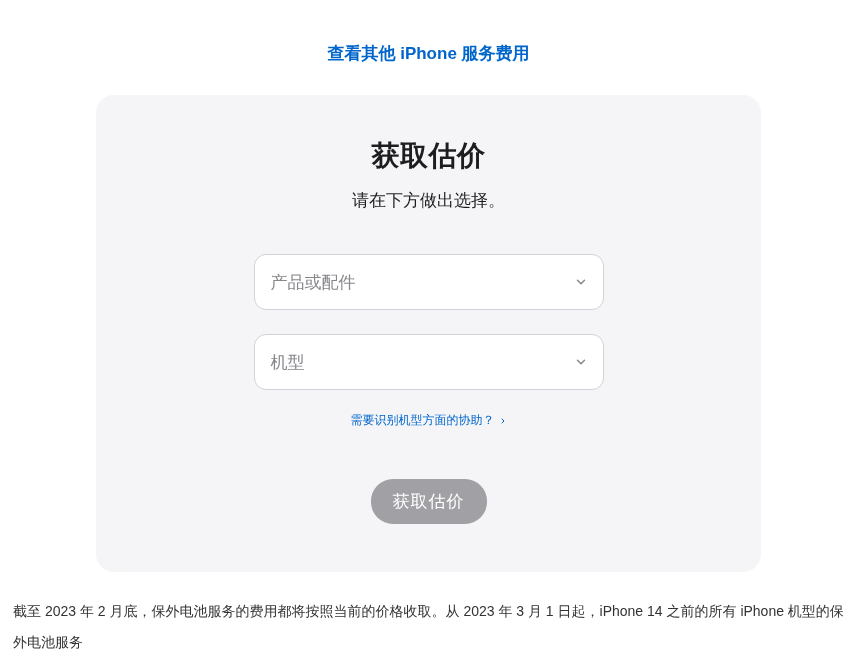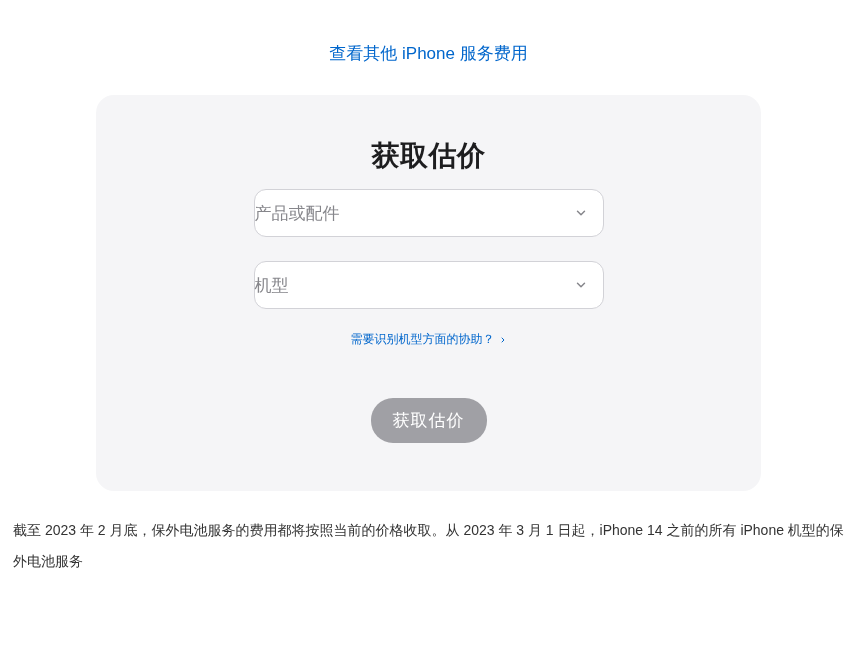--- a/index.html
+++ b/index.html
@@ -12,20 +12,21 @@
       background: #fff;
       width: 857px;
       height: 663px;
       overflow: hidden;
       color: #1d1d1f;
     }
     .top-link {
       text-align: center;
       padding: 42px 0 30px;
       font-size: 17px;
+      font-weight: bold;
     }
     .top-link a {
       color: #0066cc;
       text-decoration: none;
     }
     .card {
       background: #f5f5f7;
       border-radius: 18px;
       width: 665px;
       margin: 0 auto;
@@ -44,25 +45,25 @@
       color: #1d1d1f;
       margin-bottom: 42px;
     }
     .select-wrap {
       position: relative;
       width: 350px;
       margin: 0 auto 24px;
     }
     .select-box {
       width: 100%;
-      height: 48px;
+      height: 56px;
       border: 1px solid #d2d2d7;
       border-radius: 12px;
       background: #fff;
-      padding: 0 44px 0 0;
+      padding: 0 44px 0 16px;
       font-size: 17px;
       color: #86868b;
       text-align: left;
       cursor: pointer;
       display: flex;
       align-items: center;
     }
     .chevron-down {
       position: absolute;
       right: 16px;
@@ -117,20 +118,21 @@
   </style>
 </head>
 <body>
 
 <div class="top-link">
   <a href="#">查看其他 iPhone 服务费用</a>
 </div>
 
 <div class="card">
   <h2 class="card-title">获取估价</h2>
+  <p class="card-subtitle">请在下方做出选择。</p>
 
   <div class="select-wrap">
     <div class="select-box">产品或配件</div>
     <span class="chevron-down">
       <svg viewBox="0 0 24 24" fill="none" stroke="currentColor" stroke-width="2.5" stroke-linecap="round" stroke-linejoin="round">
           <polyline points="6 9 12 15 18 9"></polyline>
         </svg>
     </span>
   </div>
 

